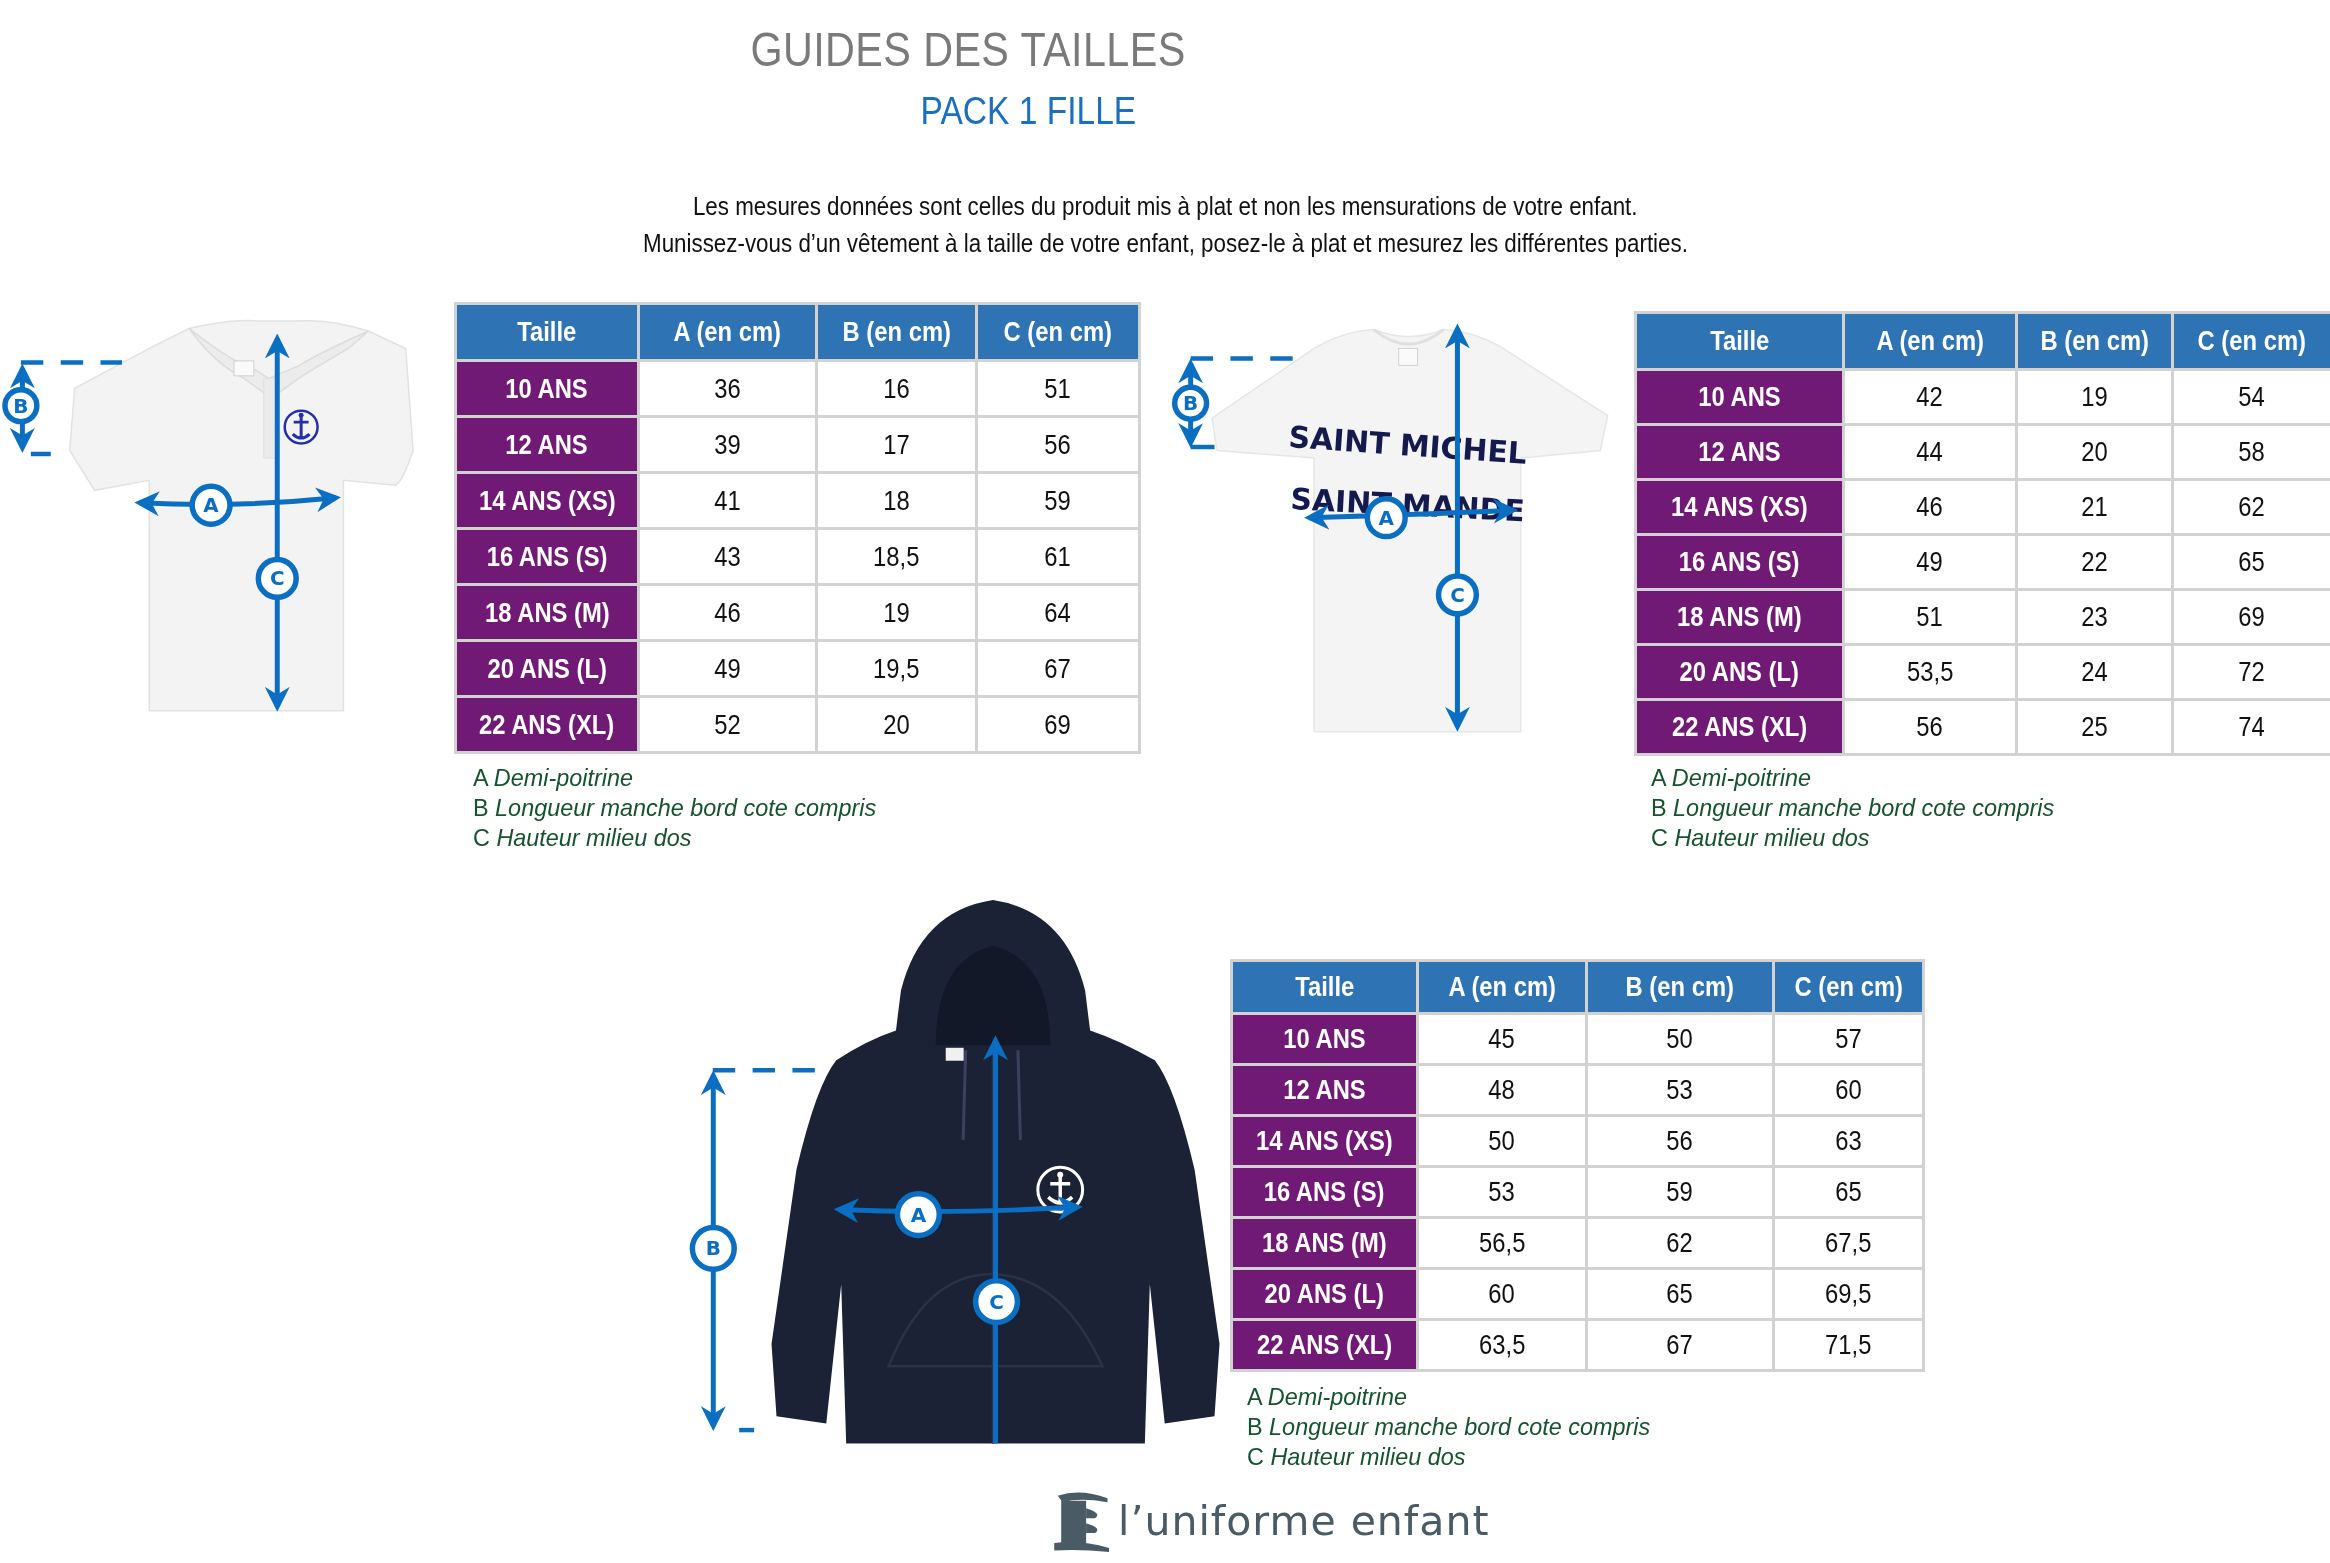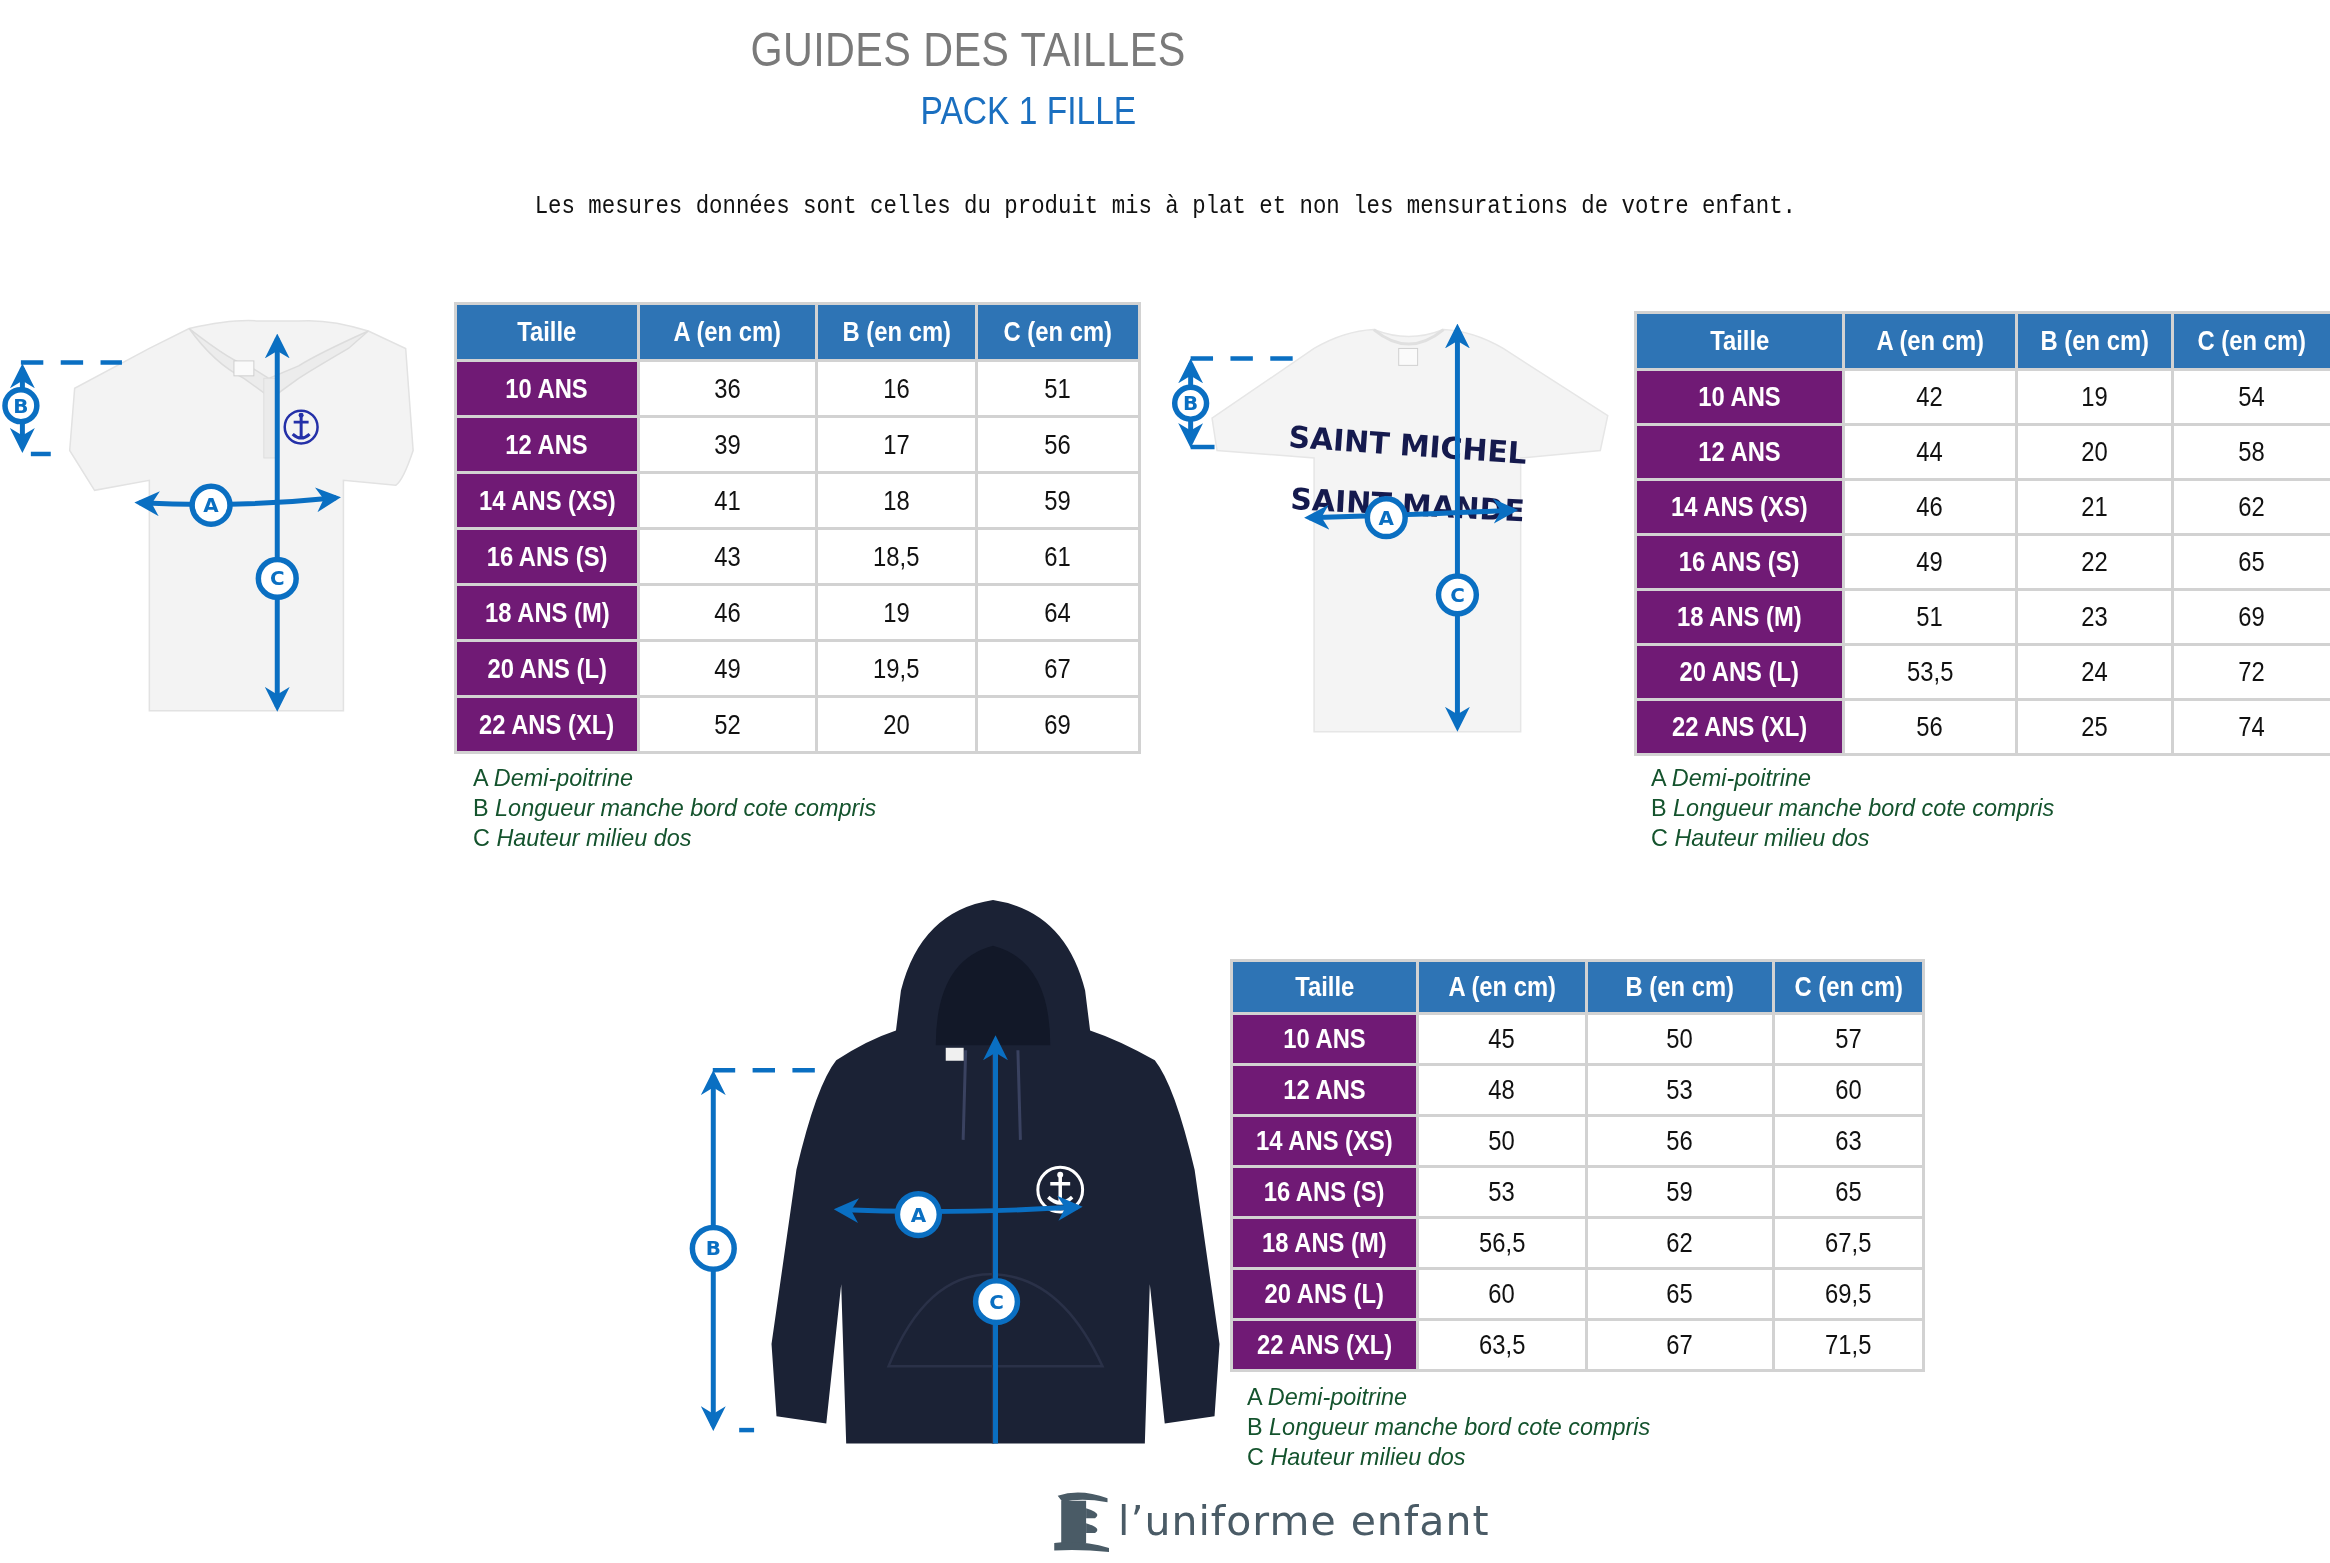--- a/index.html
+++ b/index.html
@@ -1,20 +1,20 @@
 <!DOCTYPE html>
 <html style="font-size:8px"><head>
 <meta charset="utf-8">
 <style>
   html, body { margin:0; padding:0; background:#ffffff; }
   body { width:2330px; height:1563px; position:relative; overflow:hidden; font-family:"Liberation Sans", sans-serif; }
   .abs { position:absolute; }
   .title { left:0; width:1936px; text-align:center; color:#7a7a7a; font-size:48px; top:22.4px; letter-spacing:0.5px; }
   .subtitle { left:0; width:2056px; text-align:center; color:#1a6fc0; font-size:39px; top:89px; }
-  .intro { left:0; width:2330px; text-align:center; color:#111; font-size:26px; line-height:37px; top:188px;font-family:Liberation Mono, monospace; }
+  .intro { left:0; width:2330px; text-align:center; color:#111; font-size:26px; line-height:37px; top:188px; }
   .sq { display:inline-block; transform:scaleX(0.86); transform-origin:center; }
 
   table.size { position:absolute; border-collapse:collapse; table-layout:fixed; }
   table.size td, table.size th { border:3px solid #d2d2d2; text-align:center; vertical-align:middle; padding:0; }
   table.size th { background:#2e74b5; color:#fff; font-weight:bold; font-size:28px; }
   table.size td.lbl { background:#701a75; color:#fff; font-weight:bold; font-size:28px; }
   table.size td.val { background:#fff; color:#111; font-size:28px; }
   .cell-inner { display:inline-block; transform:scaleX(0.85); white-space:nowrap; }
 
   .legend { font-size:23.4px; line-height:30px; color:#14532d; }
@@ -24,20 +24,21 @@
   svg.art { position:absolute; left:0; top:0; }
   .logo-text { font-family:"DejaVu Sans", sans-serif; color:#4a5b66; font-size:41px; letter-spacing:1px; }
 </style>
 </head>
 <body>
 
 <div class="abs title"><span class="sq">GUIDES DES TAILLES</span></div>
 <div class="abs subtitle"><span class="sq">PACK 1 FILLE</span></div>
 <div class="abs intro">
   <div><span class="sq">Les mesures données sont celles du produit mis à plat et non les mensurations de votre enfant.</span></div>
+  <div><span class="sq">Munissez-vous d’un vêtement à la taille de votre enfant, posez-le à plat et mesurez les différentes parties.</span></div>
 </div>
 
 <svg class="art" width="2330" height="1563" viewBox="0 0 4681 3140">
   <defs>
     <marker id="ah" viewBox="0 0 10 10" refX="8" refY="5" markerWidth="5" markerHeight="5" orient="auto-start-reverse">
       <path d="M0,0 L10,5 L0,10 L3,5 z" fill="#0a6fc2"></path>
     </marker>
   </defs>
 
   <g>

